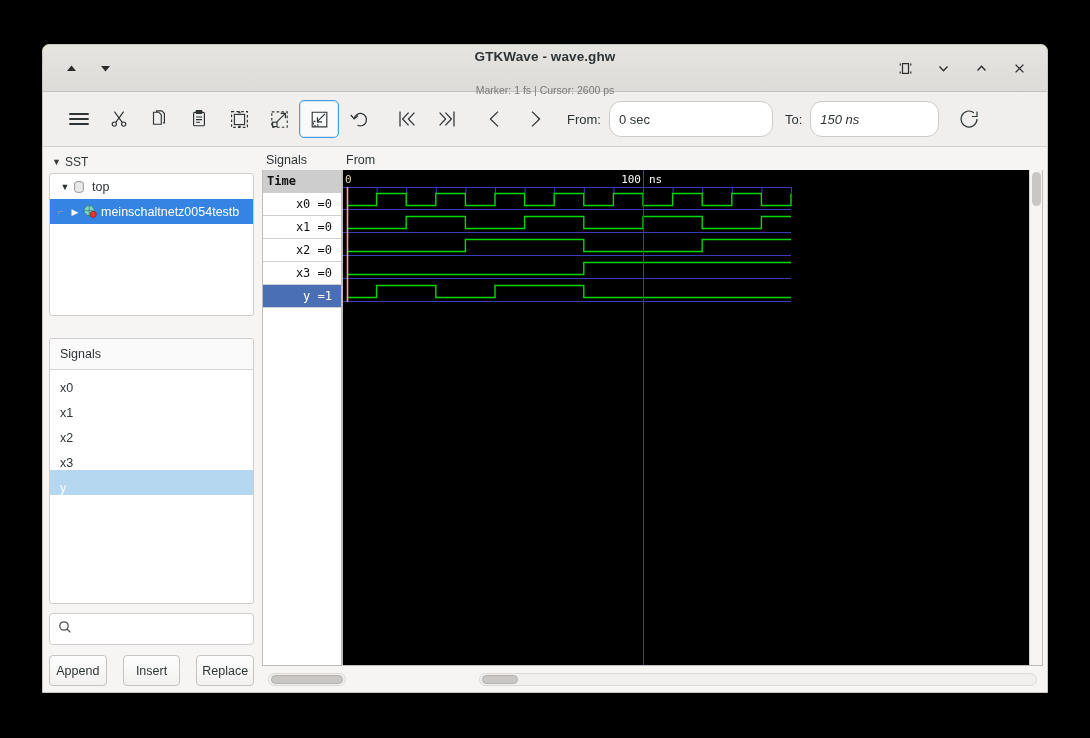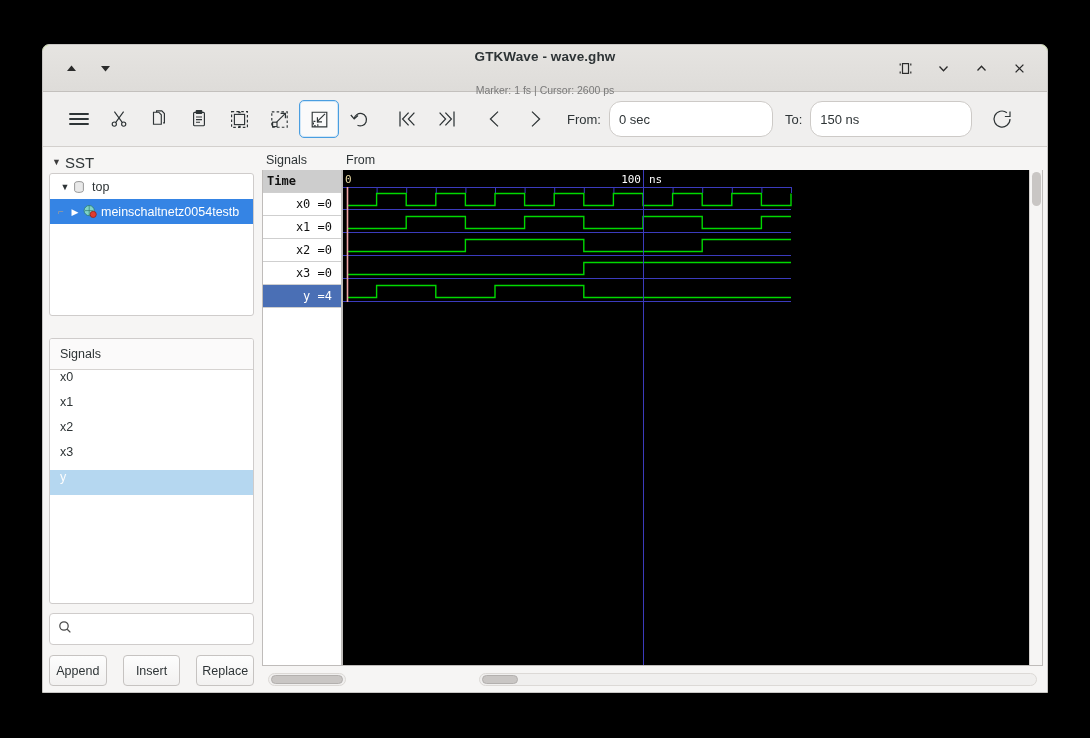--- a/index.html
+++ b/index.html
@@ -65,36 +65,36 @@
   .tool-sep { width: 8px; }
   .tlabel { font-size: 13px; color: #2e3436; padding: 0 8px 0 12px; white-space: nowrap; }
   .tinput {
     height: 36px; background: #fff;
     border: 1px solid #cdcac7; border-radius: 12px;
     font-family: "Liberation Sans", sans-serif;
     font-size: 13px; color: #2e3436;
     padding: 0 9px; outline: none;
   }
   #from-input { width: 164px; }
-  #to-input { width: 162px; }
+  #to-input { width: 129px; font-style: italic; }
 
   
   #body { flex: 1; display: flex; min-height: 0; background: #f6f5f4; }
 
   
   #leftpane {
     width: 213px; flex: none;
     display: flex; flex-direction: column;
     padding: 6px 2px 6px 6px;
   }
   #sst-header {
     display: flex; align-items: center; gap: 4px;
     height: 18px; padding-left: 3px; margin-bottom: 2px;
   }
-  #sst-label { font-size: 15px; color: #2e3436; }
+  #sst-label { font-size: 12px; color: #2e3436; }
   .chev { color: #3c3c3c; font-size: 9px; line-height: 1; }
 
   #tree-box {
     height: 143px; background: #fff;
     border: 1px solid #cfcccb; border-radius: 3px;
     overflow: hidden; flex: none;
   }
   .tree-row { height: 25px; display: flex; align-items: center; font-size: 12.5px; color: #2e3436; }
   .tree-row.sel { background: #3584e4; color: #fff; }
   .tree-indent1 { padding-left: 8px; }
@@ -109,21 +109,21 @@
     background: #fff; border: 1px solid #cfcccb; border-radius: 3px;
     display: flex; flex-direction: column; overflow: hidden; min-height: 0;
   }
   #sig-head {
     height: 31px; flex: none;
     background: #fbfafa; border-bottom: 1px solid #d6d3d1;
     display: flex; align-items: center; padding-left: 10px;
     font-size: 12.5px; color: #2e3436;
   }
   #sig-list { flex: 1; overflow: hidden; }
-  .sig-row { height: 25px; display: flex; align-items: flex-start; padding-left: 10px; font-size: 12.5px; color: #2e3436; }
+  .sig-row { height: 25px; display: flex; align-items: flex-end; padding-left: 10px; font-size: 12.5px; color: #2e3436; }
   .sig-row.sel { background: #b5d7f0; color: #fdfdfd; }
 
   #search-wrap {
     margin-top: 9px; height: 32px; flex: none;
     background: #fff; border: 1px solid #cfcccb; border-radius: 4px;
     display: flex; align-items: center; padding: 0 8px;
   }
   #search-input {
     border: 0; outline: none; background: transparent;
     font-family: "Liberation Sans", sans-serif; font-size: 12.5px;
@@ -411,21 +411,21 @@
       <div id="wave-area">
 
         <div id="names-col">
           <div class="frame-lbl">Signals</div>
           <div id="names-frame">
             <div class="nm-row time">Time</div>
             <div class="nm-row">x0 =0</div>
             <div class="nm-row">x1 =0</div>
             <div class="nm-row">x2 =0</div>
             <div class="nm-row">x3 =0</div>
-            <div class="nm-row sel">y =4</div>
+            <div class="nm-row sel">y =1</div>
           </div>
         </div>
 
         <div id="waves-col">
           <div class="frame-lbl">From</div>
           <div id="waves-frame">
             <div id="wave-canvas">
               <svg class="wv" id="wave-svg" width="690" height="505">
                   <line x1="0" y1="17.5" x2="448" y2="17.5" stroke="#3b3bbd" stroke-width="1"></line>
                   <line x1="4.5" y1="17" x2="4.5" y2="23" stroke="#3b3bbd" stroke-width="1"></line>

